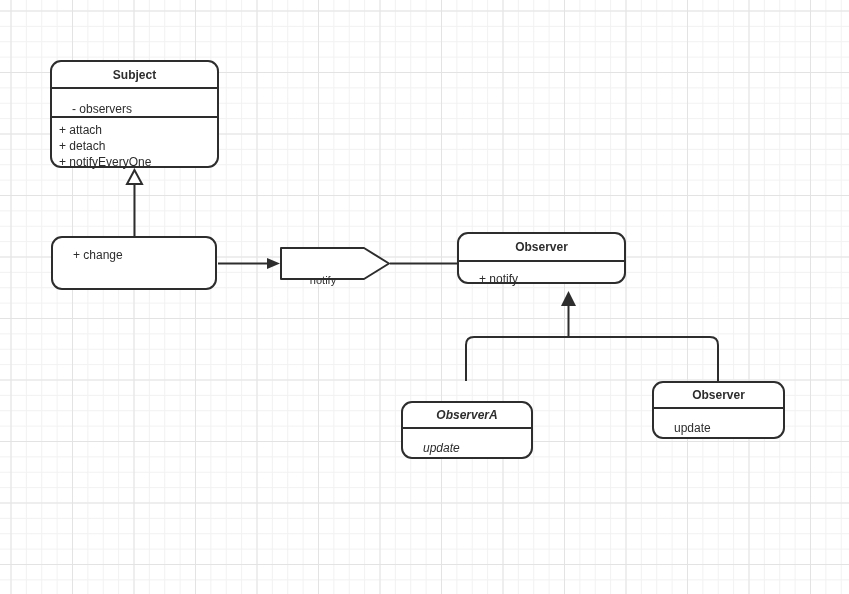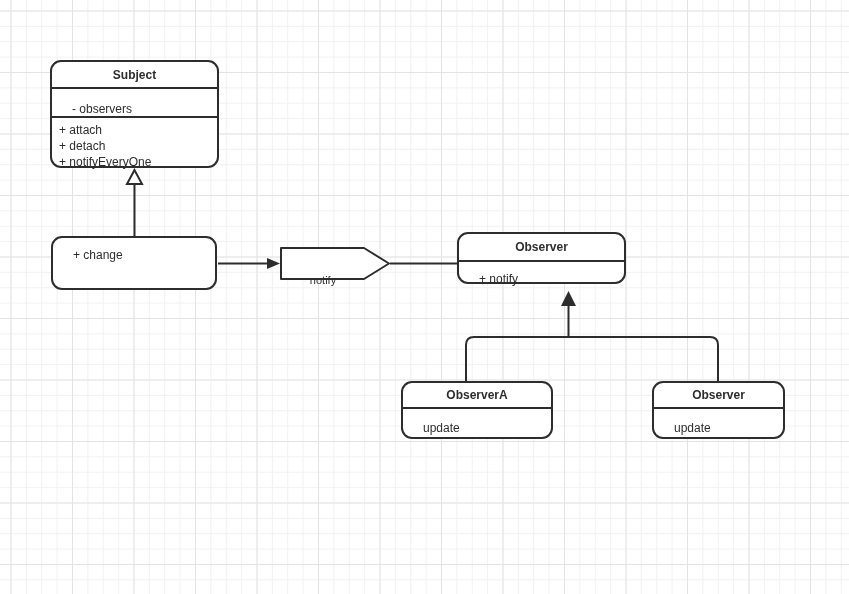--- a/index.html
+++ b/index.html
@@ -115,21 +115,21 @@
 
   <div class="notify-label">notify</div>
 
   <div class="uml-box" style="left:457px; top:232px; width:169px; height:52px;">
     <div class="uml-title" style="height:28px;">Observer</div>
     <div class="uml-row last" style="height:24px;">
       <span>+ notify</span>
     </div>
   </div>
 
-  <div class="uml-box" style="left:401px; top:381px; width:152px; height:58px;">
+  <div class="uml-box" style="left:401px; top:401px; width:132px; height:58px;font-style:italic;">
     <div class="uml-title" style="height:26px;">ObserverA</div>
     <div class="uml-row last" style="height:26px;">
       <span>update</span>
     </div>
   </div>
 
   <div class="uml-box" style="left:652px; top:381px; width:133px; height:58px;">
     <div class="uml-title" style="height:26px;">Observer</div>
     <div class="uml-row last" style="height:26px;">
       <span>update</span>

